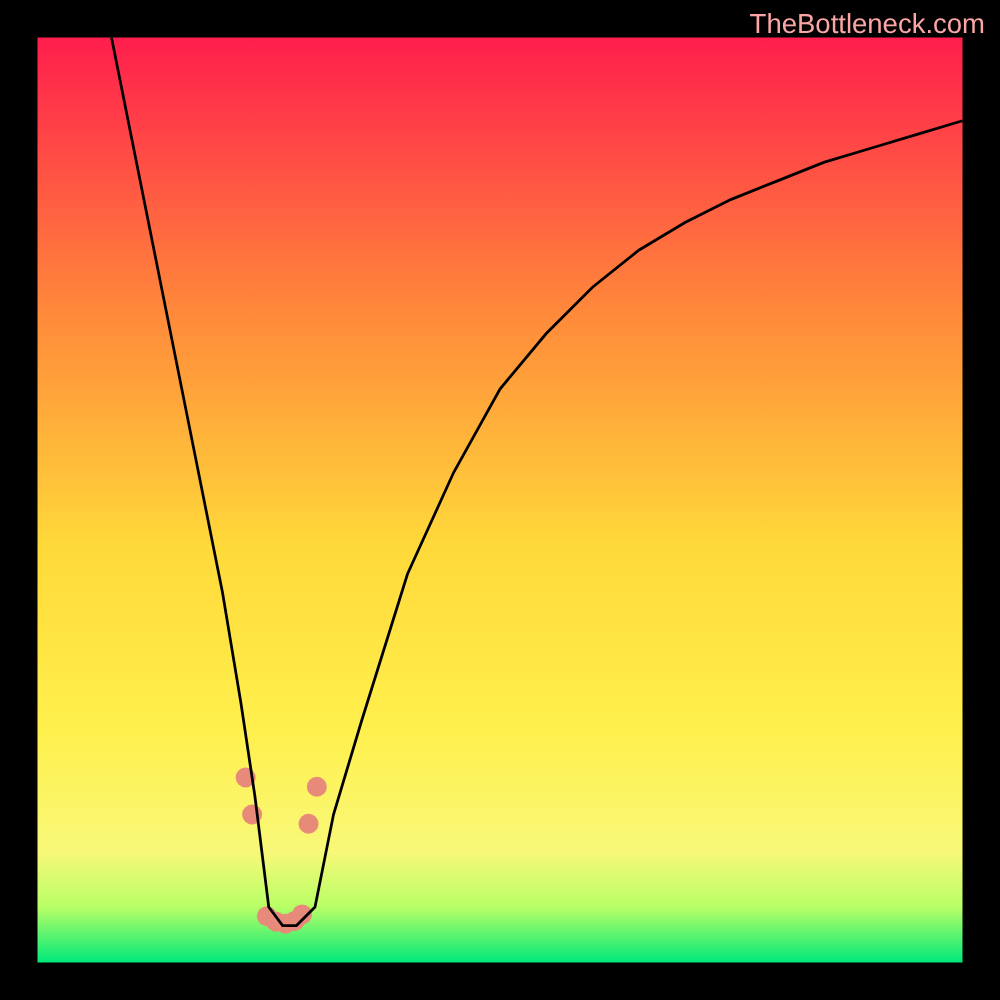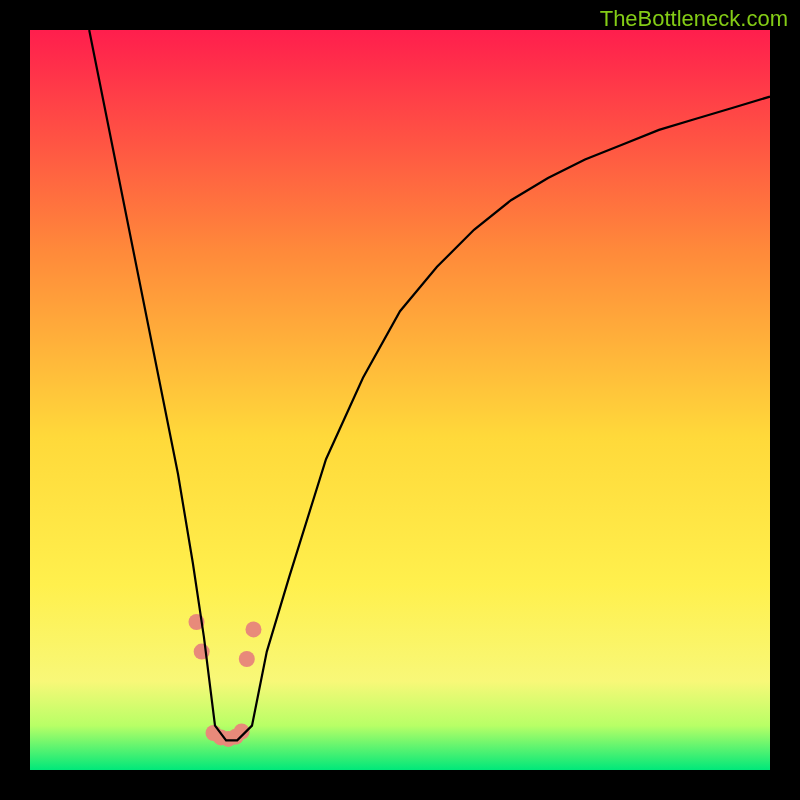--- a/index.html
+++ b/index.html
@@ -14,21 +14,21 @@
     position: relative;
     width: 800px;
     height: 800px;
   }
   .watermark {
     position: absolute;
     top: 6px;
     right: 12px;
     font-family: Arial, sans-serif;
     font-size: 22px;
-    color: #84cc16;
+    color: #fca5a5;
     font-weight: 400;
     z-index: 10;
   }
   svg {
     display: block;
   }
 </style>
 </head>
 <body>
 

